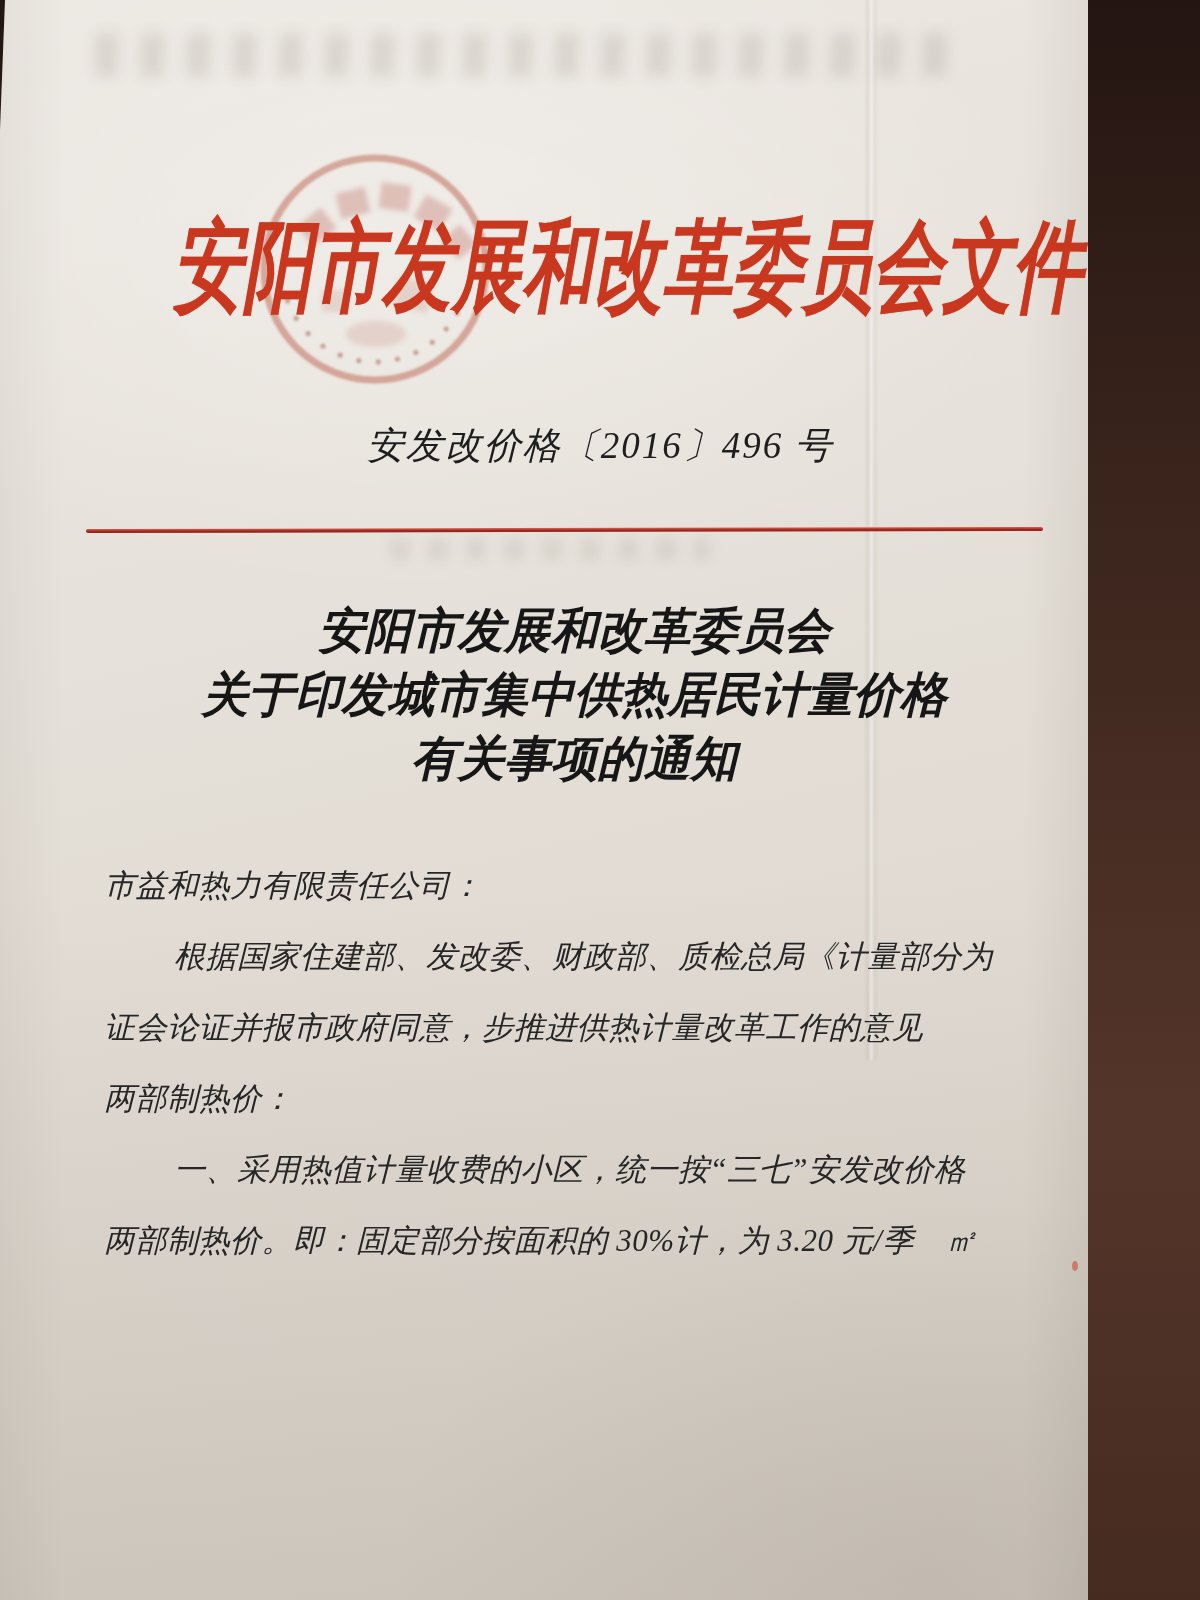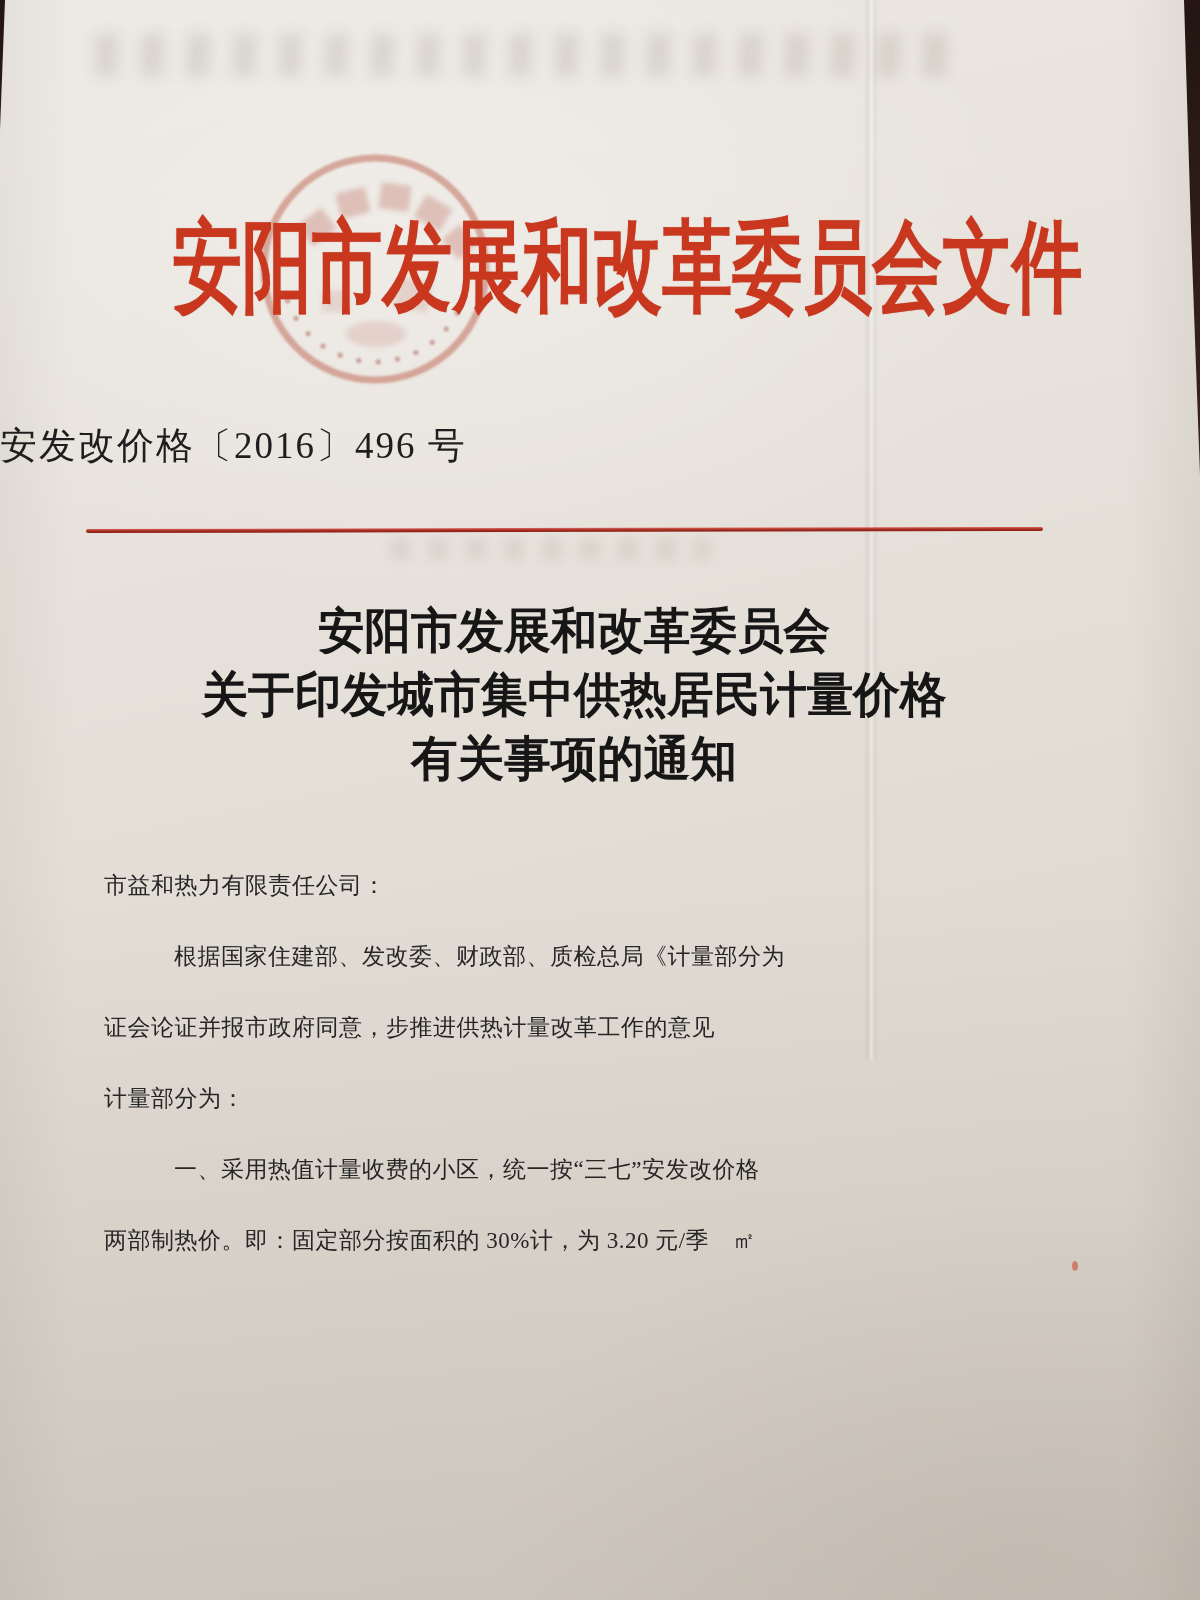--- a/index.html
+++ b/index.html
@@ -2,21 +2,21 @@
 <html><head>
 <meta charset="utf-8">
 <style>
   html,body{margin:0;padding:0;}
   body{
     width:1200px;height:1600px;
     background:linear-gradient(180deg,#241512 0%,#3a241c 30%,#54352a 70%,#462b21 100%);
     font-family:"Liberation Serif","DejaVu Serif",serif;
     overflow:hidden;
   }
-  #canvas{position:relative;width:1200px;height:1600px;}
+  #canvas{position:relative;width:1088px;height:1600px;font-style:italic;}
 
   
   .paper{
     position:absolute;inset:0;
     clip-path:polygon(5px 0, 1184px 0, 1191px 230px, 1200px 475px, 1200px 1600px, 0 1600px, 0 130px);
     background:
       radial-gradient(900px 520px at 420px 240px, rgba(255,255,255,0.30), rgba(255,255,255,0) 70%),
       radial-gradient(760px 540px at 85% 98%, rgba(115,100,86,0.10), rgba(115,100,86,0) 70%),
       linear-gradient(168deg,#ece8e2 0%,#e6e1da 35%,#e0dad2 62%,#d7d0c7 100%);
   }
@@ -54,21 +54,21 @@
     position:absolute;left:0;top:212px;width:1148px;height:112px;
     text-align:center;font-size:100px;line-height:112px;font-weight:bold;
     color:#c9371f;white-space:nowrap;
     transform:scaleX(0.70);transform-origin:50% 50%;
     text-shadow:0 0 1px rgba(160,40,20,.5);
   }
 
   
   .doc-number{
     position:absolute;left:0;top:421px;width:1200px;
-    text-align:left;font-size:37px;letter-spacing:2px;color:#1e1e1e;
+    text-align:center;font-size:37px;letter-spacing:2px;color:#1e1e1e;
     white-space:nowrap;
   }
 
   
   .red-line{
     position:absolute;left:86px;top:528px;width:957px;height:4px;
     background:linear-gradient(180deg,#d9635a 0%,#a1291e 55%,#8c2218 100%);
     border-radius:2px;transform:rotate(-0.12deg);
   }
 
@@ -77,21 +77,21 @@
     position:absolute;left:0;top:599px;width:1148px;
     text-align:center;font-weight:bold;color:#161616;
     font-size:48px;line-height:64px;
     transform:scaleX(0.97);transform-origin:50% 0;
     white-space:nowrap;
   }
 
   
   .body-block{
     position:absolute;left:104px;top:850px;width:952px;
-    font-size:23px;line-height:71px;color:#262626;letter-spacing:.5px;
+    font-size:31px;line-height:71px;color:#262626;letter-spacing:.5px;
     white-space:nowrap;
   }
   .body-block .line{height:71px;}
   .body-block .indent{text-indent:70px;}
 
   .speck{
     position:absolute;left:1072px;top:1261px;width:6px;height:10px;border-radius:50%;
     background:rgba(205,60,40,.55);filter:blur(.5px);
   }
 </style>
@@ -154,20 +154,20 @@
   <div class="title-block">
     <div>安阳市发展和改革委员会</div>
     <div>关于印发城市集中供热居民计量价格</div>
     <div>有关事项的通知</div>
   </div>
 
   <div class="body-block">
     <div class="line">市益和热力有限责任公司：</div>
     <div class="line indent">根据国家住建部、发改委、财政部、质检总局《计量部分为</div>
     <div class="line">证会论证并报市政府同意，步推进供热计量改革工作的意见</div>
-    <div class="line">计量部分为：</div>
+    <div class="line">两部制热价：</div>
     <div class="line indent">一、采用热值计量收费的小区，统一按“三七”安发改价格</div>
     <div class="line">两部制热价。即：固定部分按面积的 30%计，为 3.20 元/季　㎡</div>
   </div>
 
   <div class="speck"></div>
 
 </div>
 
 </body></html>

